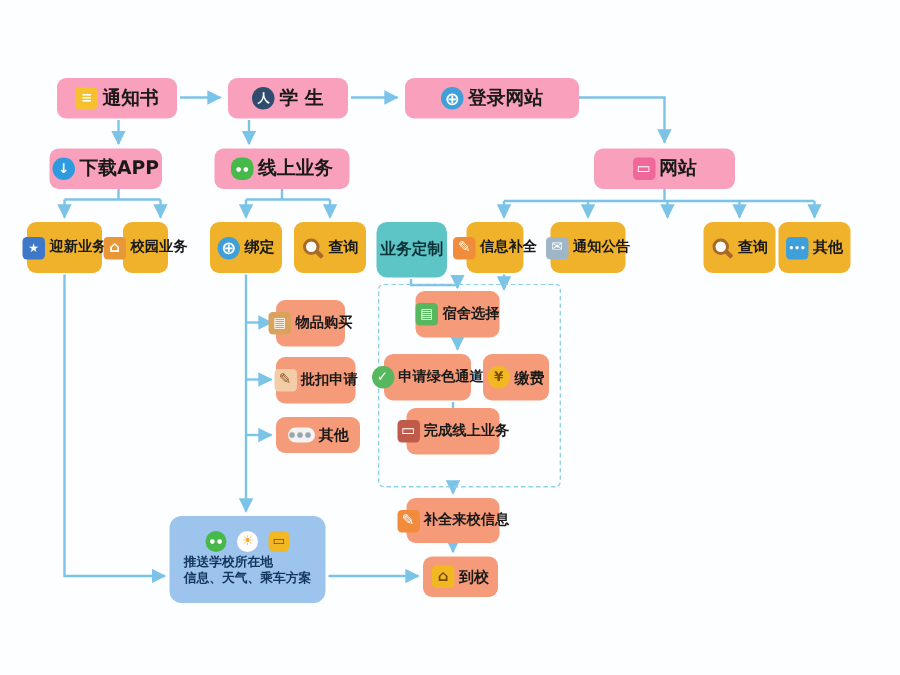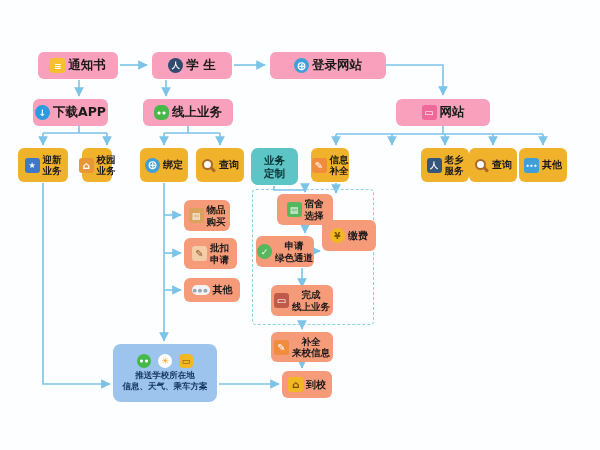--- a/index.html
+++ b/index.html
@@ -7,21 +7,21 @@
   #edges{position:absolute;left:0;top:0;z-index:1;}
   .node{position:absolute;z-index:2;display:flex;align-items:center;justify-content:center;gap:3px;
         border-radius:6px;box-sizing:border-box;padding:2px 3px;}
   .pink{background:#f9a0bc;height:27px;}
   .yellow{background:#f0b22b;height:34px;}
   .teal{background:#5ec5c6;height:37px;border-radius:7px;}
   .orange{background:#f59b7a;height:31px;}
   .orange.small{height:24px;}
   .lbl{font-size:12.5px;font-weight:700;color:#1a1a1a;white-space:nowrap;}
   .yellow .lbl,.orange .lbl{font-size:10px;}
-  .lbl2{display:flex;flex-direction:column;font-size:9.5px;font-weight:700;color:#1a1a1a;line-height:1.2;text-align:center;white-space:nowrap;}
+  .lbl2{display:flex;flex-direction:row;font-size:9.5px;font-weight:700;color:#1a1a1a;line-height:1.2;text-align:center;white-space:nowrap;}
   .teal .lbl2{font-size:10.5px;color:#0b3236;}
   .dashed-box{position:absolute;left:252px;top:189px;width:120px;height:134px;border:1px dashed #8fd0e8;border-radius:4px;z-index:1;}
   
   .ic{width:15px;height:15px;border-radius:3px;display:inline-flex;align-items:center;justify-content:center;
       color:#fff;font-size:9px;font-weight:700;flex:0 0 auto;position:relative;}
   .ic-doc{background:#f6c02e;}.ic-doc::before{content:"≡";}
   .ic-student{background:#2f4b6e;border-radius:50%;}.ic-student::before{content:"人";font-size:8px;}
   .ic-globe{background:#3f9fd8;border-radius:50%;}.ic-globe::before{content:"⊕";font-size:12px;}
   .ic-download{background:#2e9ae0;border-radius:50%;}.ic-download::before{content:"↓";}
   .ic-wechat{background:#46b94a;border-radius:40%;}.ic-wechat::before{content:"● ●";font-size:4px;letter-spacing:0;}
@@ -44,21 +44,21 @@
   .ic-money{background:#f2b824;border-radius:50%;}.ic-money::before{content:"¥";font-size:9px;color:#7a5200;}
   .ic-laptop{background:#c05a4a;}.ic-laptop::before{content:"▭";font-size:10px;}
   .ic-school{background:#f2b824;}.ic-school::before{content:"⌂";font-size:10px;color:#7a4a00;}
   
   .bluepanel{position:absolute;left:113px;top:344px;width:104px;height:58px;background:#9cc4ec;border-radius:8px;
              display:flex;flex-direction:column;align-items:center;justify-content:center;gap:2px;z-index:2;}
   .bluepanel .icons{display:flex;gap:7px;}
   .bluepanel .ic{width:14px;height:14px;border-radius:50%;}
   .ic-weather{background:#fdfdfd;}.ic-weather::before{content:"☀";color:#f2a824;font-size:9px;}
   .ic-bus{background:#f2b824;border-radius:4px !important;}.ic-bus::before{content:"▭";font-size:9px;color:#7a4a00;}
-  .bluepanel .txt{font-size:8.5px;font-weight:700;color:#14355e;line-height:1.3;text-align:center;white-space:nowrap;}
+  .bluepanel .txt{font-size:8.5px;font-weight:700;color:#14355e;line-height:1.3;white-space:nowrap;}
 </style>
 </head>
 <body>
 
 <div id="stage">
 
   <svg id="edges" width="600" height="450" viewBox="0 0 600 450">
     <defs>
       <marker id="ah" markerWidth="7" markerHeight="7" refX="5.5" refY="3" orient="auto">
         <path d="M0,0 L6,3 L0,6 Z" fill="#7cc3e8"></path>
@@ -154,25 +154,25 @@
       <span>定制</span>
     </span>
   </div>
   <div class="node yellow" style="left:311px;top:148px;width:38px">
     <span class="ic ic-pen"></span>
     <span class="lbl2">
       <span>信息</span>
       <span>补全</span>
     </span>
   </div>
-  <div class="node yellow" style="left:421px;top:148px;width:48px">
-    <span class="ic ic-people"></span>
-    <span class="lbl2">
-      <span>老乡</span>
-      <span>服务</span>
+  <div class="node yellow" style="left:367px;top:148px;width:50px">
+    <span class="ic ic-mail"></span>
+    <span class="lbl2">
+      <span>通知</span>
+      <span>公告</span>
     </span>
   </div>
   <div class="node yellow" style="left:469px;top:148px;width:48px">
     <span class="ic ic-search"></span>
     <span class="lbl">查询</span>
   </div>
   <div class="node yellow" style="left:519px;top:148px;width:48px">
     <span class="ic ic-dots-blue"></span>
     <span class="lbl">其他</span>
   </div>
@@ -203,25 +203,25 @@
       <span>选择</span>
     </span>
   </div>
   <div class="node orange" style="left:256px;top:236px;width:58px">
     <span class="ic ic-green"></span>
     <span class="lbl2">
       <span>申请</span>
       <span>绿色通道</span>
     </span>
   </div>
-  <div class="node orange" style="left:322px;top:220px;width:54px">
+  <div class="node orange" style="left:322px;top:236px;width:44px">
     <span class="ic ic-money"></span>
     <span class="lbl">缴费</span>
   </div>
-  <div class="node orange" style="left:271px;top:285px;width:62px">
+  <div class="node orange" style="left:271px;top:272px;width:62px">
     <span class="ic ic-laptop"></span>
     <span class="lbl2">
       <span>完成</span>
       <span>线上业务</span>
     </span>
   </div>
 
   <div class="node orange" style="left:271px;top:332px;width:62px;height:30px">
     <span class="ic ic-pen"></span>
     <span class="lbl2">

